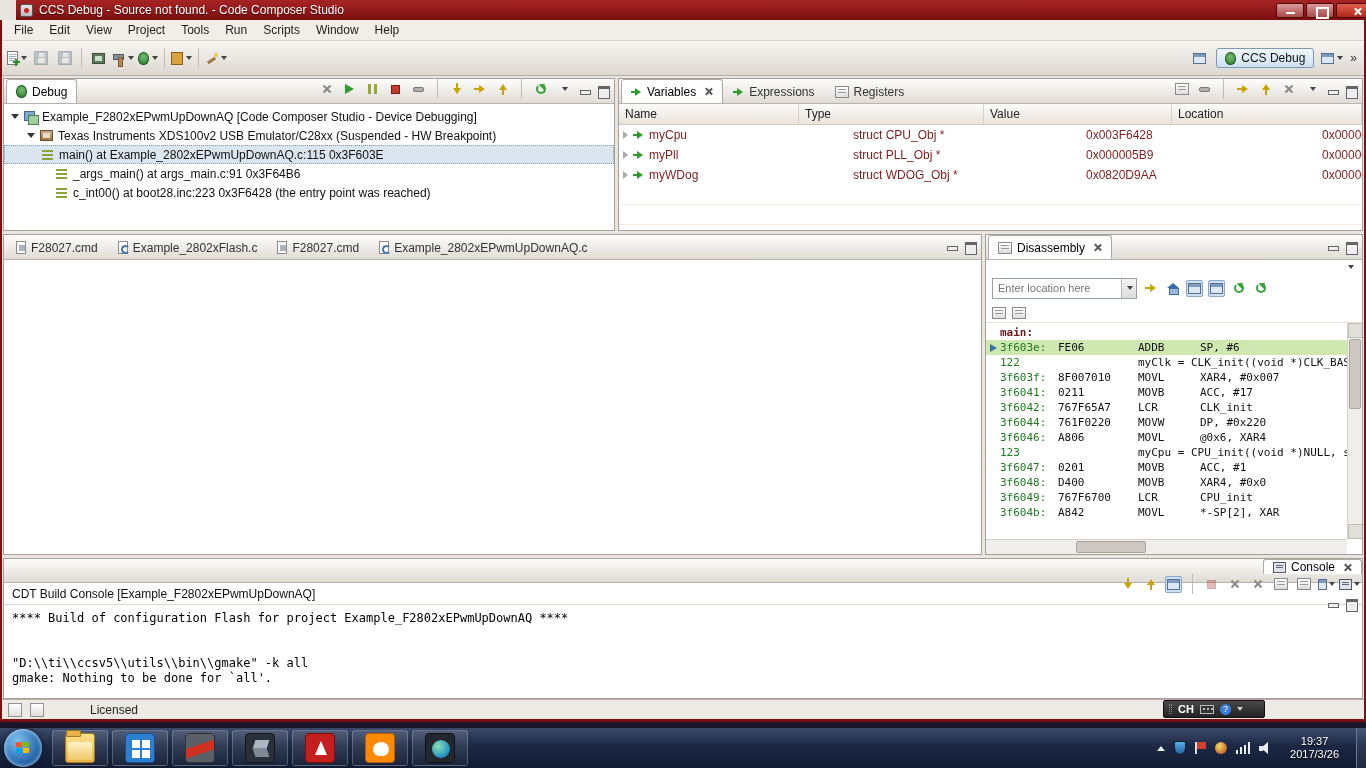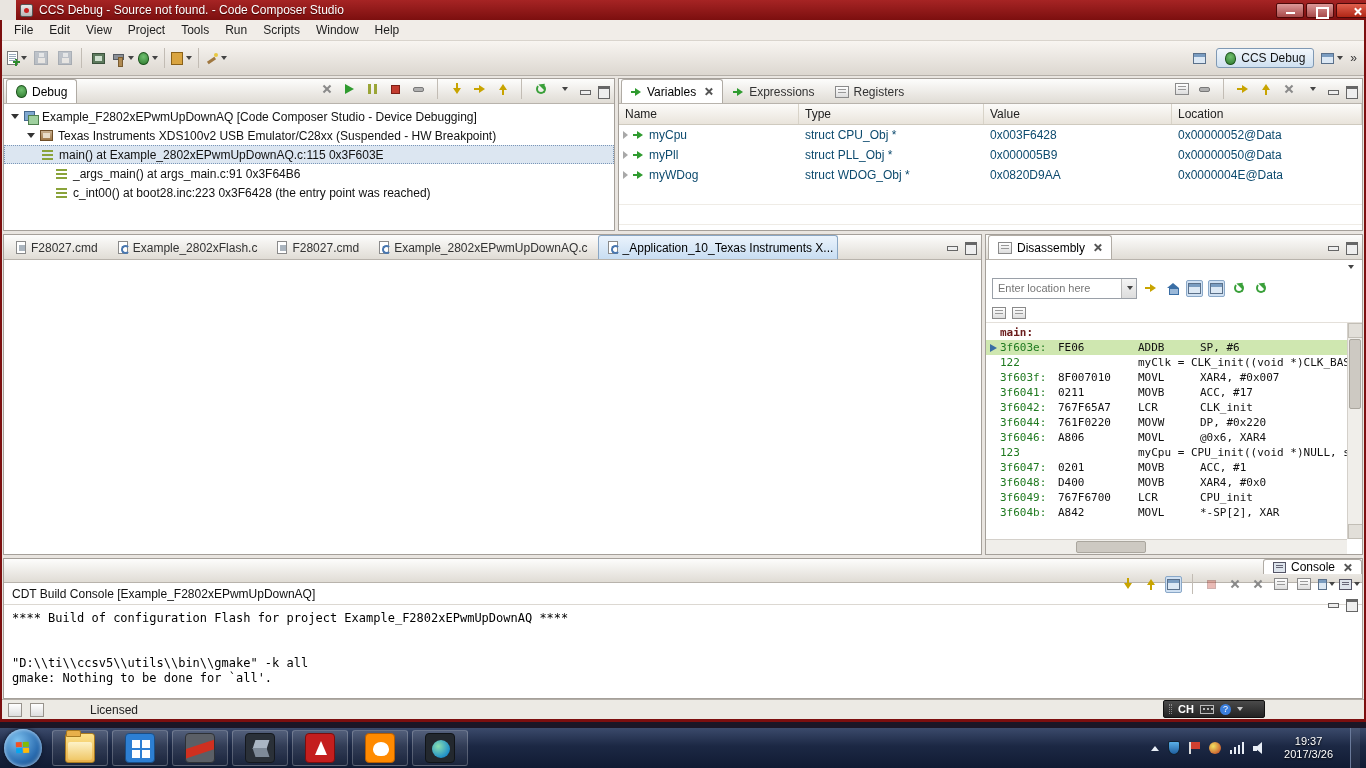--- a/index.html
+++ b/index.html
@@ -126,21 +126,21 @@
   .ic-frame::before { content:""; position:absolute; left:0; top:1px; width:11px; height:2px; background:#8aa33a;
                       box-shadow:0 4px 0 #8aa33a, 0 8px 0 #8aa33a; }
   .trow.sel { background:#dce6f1; outline:1px dotted #7a96b8; outline-offset:-1px; }
 
   
   #vars-panel { left:618px; top:78px; width:745px; height:153px; }
   .vhead { display:flex; height:21px; background:linear-gradient(#fcfbf9,#e9e4db);
            border-bottom:1px solid #cfcabf; font-size:12px; color:#222; }
   .vh { display:flex; align-items:center; padding-left:6px; border-right:1px solid #d8d3c8; }
   .c-name { width:180px; } .c-type { width:185px; } .c-value { width:188px; } .c-loc { flex:1; }
-  .vrow { display:flex; height:20px; font-size:12px; color:#0c4a6e; align-items:center; }
+  .vrow { display:flex; height:20px; font-size:12px; color:#7f1d1d; align-items:center;gap:48px; }
   .vrow .vc { display:flex; align-items:center; padding-left:6px; height:100%; overflow:hidden; white-space:nowrap; }
   .vrow .c-name { gap:5px; padding-left:4px; }
   .vrow.empty { border-bottom:1px solid #efece6; }
   .exp-c { width:0; height:0; border-top:4px solid transparent; border-bottom:4px solid transparent; border-left:5px solid #a8a8a8; flex:none; }
 
   
   #editor-panel { left:3px; top:234px; width:979px; height:321px; }
   .etab { max-width:240px; white-space:nowrap; overflow:hidden; }
   .ef-ico { width:10px; height:13px; background:#fff; border:1px solid #8a8a8a; position:relative; flex:none; }
   .ef-ico.c::after { content:""; position:absolute; left:2px; top:3px; width:5px; height:5px; border:2px solid #4a78b0; border-right-color:transparent; border-radius:50%; }
@@ -243,21 +243,21 @@
   .ti-cube::before { content:""; position:absolute; left:8px; top:6px; width:14px; height:9px; background:#aab6c4; transform:skewX(-18deg); }
   .ti-cube::after { content:""; position:absolute; left:8px; top:14px; width:14px; height:9px; background:#7e8a98; transform:skewX(18deg); }
   .ti-pdf { background:#c41e1e; border:1px solid #7a0e0e; }
   .ti-pdf::after { content:""; position:absolute; left:9px; top:7px; width:0; height:0;
                    border-left:6px solid transparent; border-right:6px solid transparent; border-bottom:14px solid #fff; }
   .ti-uc { background:#ff8a00; border:1px solid #b85e00; }
   .ti-uc::after { content:""; position:absolute; left:7px; top:8px; width:16px; height:14px; background:#fff; border-radius:50% 50% 45% 45%; }
   .ti-orb { background:#23282e; border:1px solid #101418; }
   .ti-orb::after { content:""; position:absolute; left:6px; top:6px; width:18px; height:18px; border-radius:50%;
                    background:radial-gradient(circle at 35% 35%, #8ae0b0, #2090c8 70%, #14507a); }
-  #tray { margin-left:auto; display:flex; align-items:center; gap:9px; padding-right:6px; }
+  #tray { margin-left:auto; display:flex; align-items:center; gap:9px; }
   .tray-up { width:0; height:0; border-left:4px solid transparent; border-right:4px solid transparent; border-bottom:5px solid #e8eef6; }
   .tr-shield { width:12px; height:14px; background:linear-gradient(#5ab0e8,#1f5fa0); border-radius:2px 2px 50% 50%; border:1px solid #123; }
   .tr-flag { width:11px; height:12px; position:relative; }
   .tr-flag::before { content:""; position:absolute; left:0; top:0; width:2px; height:12px; background:#ddd; }
   .tr-flag::after { content:""; position:absolute; left:2px; top:0; width:9px; height:7px; background:#d04030; }
   .tr-dot { width:12px; height:12px; border-radius:50%; background:radial-gradient(circle at 35% 35%, #f0e060, #c03820); }
   .tr-bars { position:relative; width:14px; height:12px; }
   .tr-bars i { position:absolute; bottom:0; width:2px; background:#e8eef6; }
   .tr-bars i:nth-child(1){ left:0; height:4px; } .tr-bars i:nth-child(2){ left:4px; height:7px; }
   .tr-bars i:nth-child(3){ left:8px; height:9px; } .tr-bars i:nth-child(4){ left:12px; height:12px; }
@@ -517,25 +517,20 @@
         <span>Example_2802xFlash.c</span>
       </div>
       <div class="tab etab">
         <span class="ef-ico cmd"></span>
         <span>F28027.cmd</span>
       </div>
       <div class="tab etab">
         <span class="ef-ico c"></span>
         <span>Example_2802xEPwmUpDownAQ.c</span>
       </div>
-      <div class="tab etab active-sel">
-        <span class="ef-ico c"></span>
-        <span>_Application_10_Texas Instruments X...</span>
-        <span class="tab-close"></span>
-      </div>
       <div class="minmax" style="margin-left:auto;">
         <span class="mm mm-min"></span>
         <span class="mm mm-max"></span>
       </div>
     </div>
   </div>
 
   <div id="disasm-panel" class="panel">
     <div class="tabbar">
       <div class="tab active">

